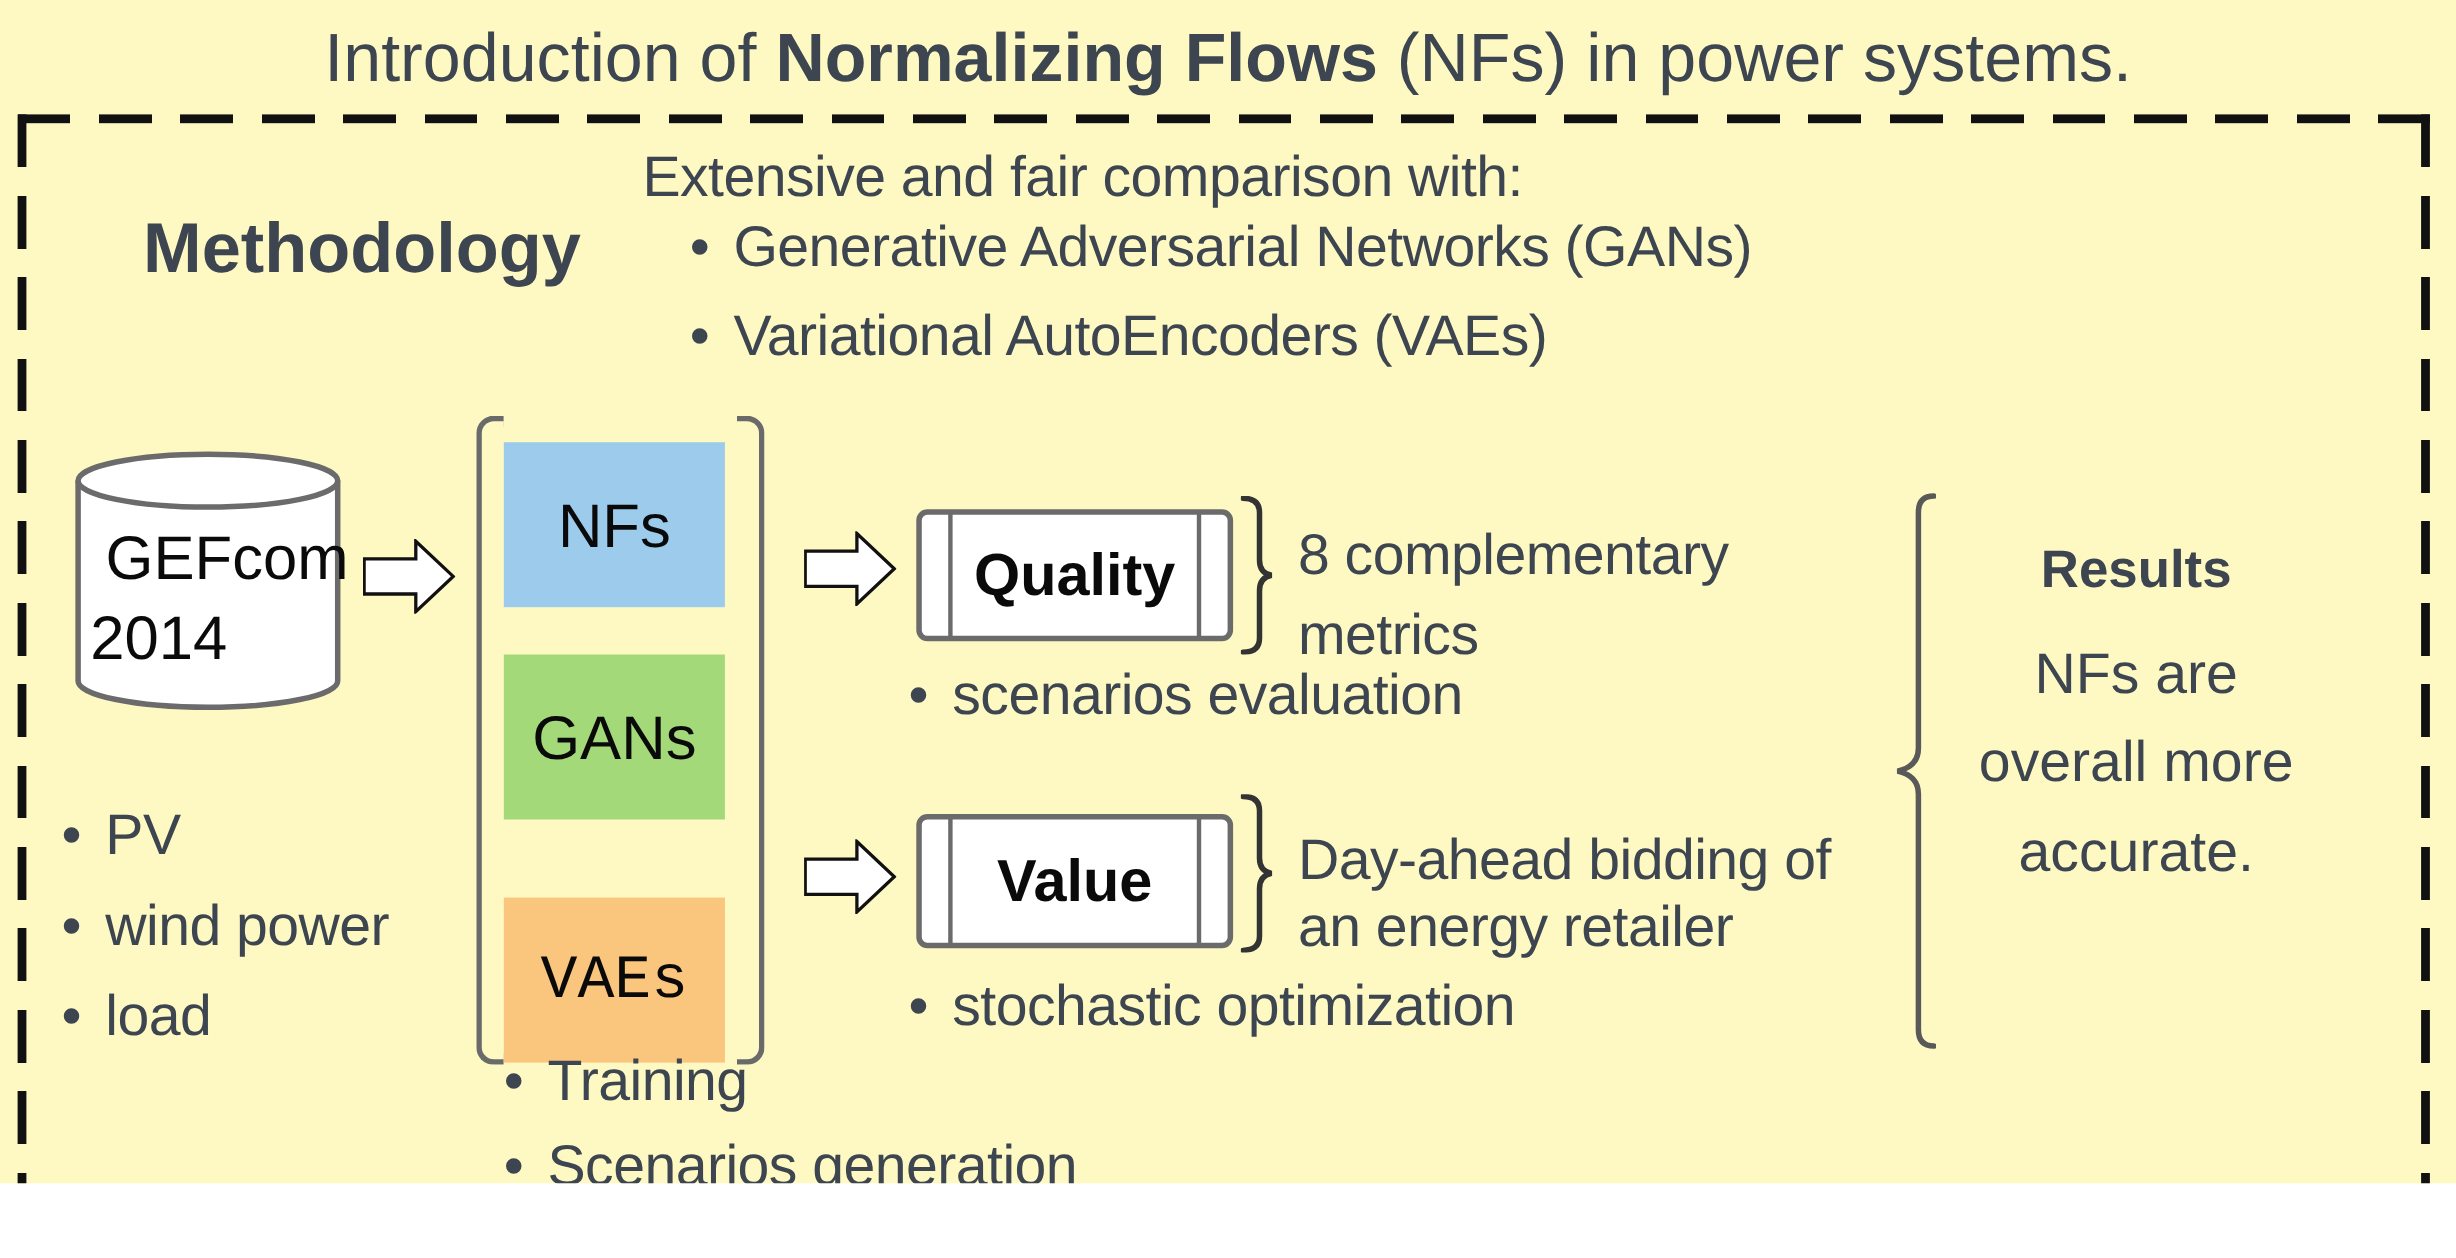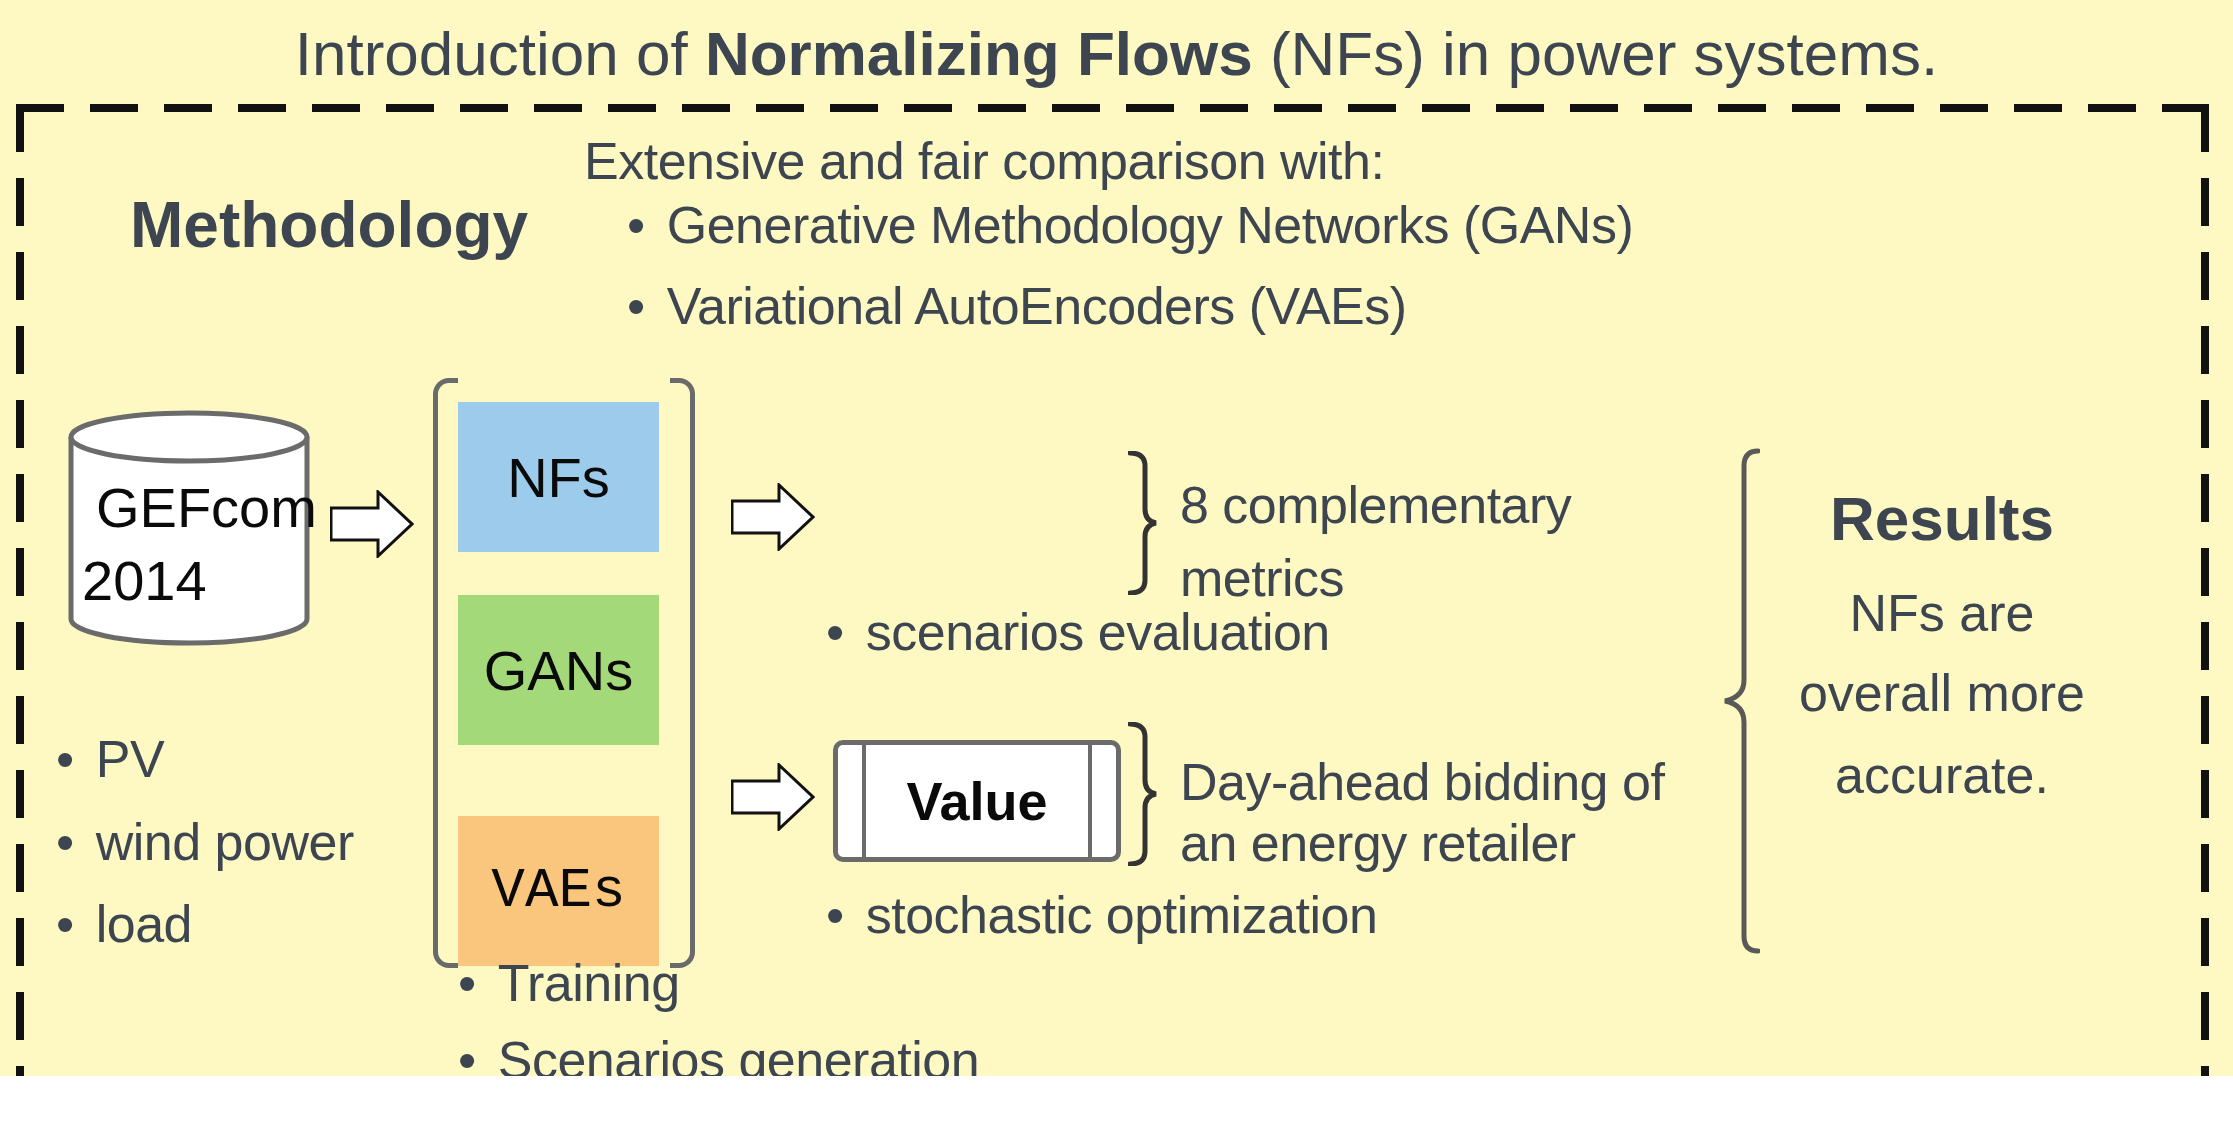--- a/index.html
+++ b/index.html
@@ -49,40 +49,40 @@
     background:#fff;border:5px solid #6b6b6b;border-radius:10px;
     display:flex;align-items:center;justify-content:center;
     font-size:54px;font-weight:700;color:#0a0a0a;
   }
   .proc-box .inner-line{
     position:absolute;top:-1px;bottom:-1px;width:4px;background:#6b6b6b;
   }
   .inner-line.l{left:24px;}
   .inner-line.r{right:24px;}
   .results-block{left:1762px;width:360px;text-align:center;}
-  .results-heading{font-size:62px;font-weight:700;color:#3d4650;}
+  .results-heading{font-size:48px;font-weight:700;color:#3d4650;}
   .results-line{font-size:52px;color:#3d4650;}
   svg{display:block;}
 </style>
 </head>
 <body>
 
 <div id="stage">
 
   <div class="abs title vcenter"><span>Introduction of </span><b>Normalizing Flows</b><span> (NFs) in power systems.</span></div>
 
   <div class="abs dash-h" style="left:16px;top:104px;width:2193px;"></div>
   <div class="abs dash-h" style="left:16px;top:1104px;width:2193px;"></div>
   <div class="abs dash-v" style="left:16px;top:104px;height:1008px;"></div>
   <div class="abs dash-v" style="left:2201px;top:104px;height:1008px;"></div>
 
   <div class="abs h1 vcenter" style="left:130px;top:225px;">Methodology</div>
 
   <div class="abs body-text vcenter" style="left:584px;top:161px;">Extensive and fair comparison with:</div>
-  <div class="abs bullet-line vcenter" style="left:627px;top:225px;"><span class="b">•</span><span>Generative Methodology Networks (GANs)</span></div>
+  <div class="abs bullet-line vcenter" style="left:627px;top:225px;"><span class="b">•</span><span>Generative Adversarial Networks (GANs)</span></div>
   <div class="abs bullet-line vcenter" style="left:627px;top:306px;"><span class="b">•</span><span>Variational AutoEncoders (VAEs)</span></div>
 
   <div class="abs" style="left:66px;top:410px;width:246px;height:238px;">
     <svg width="246" height="238" viewBox="0 0 246 238">
       <path d="M5 27 L5 209 A118 24 0 0 0 241 209 L241 27" fill="#ffffff" stroke="#6b6b6b" stroke-width="5"></path>
       <ellipse cx="123" cy="27" rx="118" ry="24" fill="#ffffff" stroke="#6b6b6b" stroke-width="5"></ellipse>
     </svg>
     <div class="abs cyl-label vcenter" style="left:30px;top:97px;">GEFcom</div>
     <div class="abs cyl-label vcenter" style="left:16px;top:170px;">2014</div>
   </div>
@@ -111,20 +111,25 @@
   <div class="abs bullet-line vcenter" style="left:458px;top:983px;"><span class="b">•</span><span>Training</span></div>
   <div class="abs bullet-line vcenter" style="left:458px;top:1060px;"><span class="b">•</span><span>Scenarios generation</span></div>
 
   <svg class="abs" style="left:731px;top:483px;" width="84" height="68" viewBox="0 0 84 68">
     <polygon points="1,18 48,18 48,2 82,34 48,66 48,50 1,50" fill="#ffffff" stroke="#111" stroke-width="3"></polygon>
   </svg>
   <svg class="abs" style="left:731px;top:763px;" width="84" height="68" viewBox="0 0 84 68">
     <polygon points="1,18 48,18 48,2 82,34 48,66 48,50 1,50" fill="#ffffff" stroke="#111" stroke-width="3"></polygon>
   </svg>
 
+  <div class="abs proc-box" style="top:463px;height:110px;">
+    <span class="inner-line l"></span>
+    <span class="inner-line r"></span>
+    <span>Quality</span>
+  </div>
 
   <svg class="abs" style="left:1128px;top:451px;" width="30" height="144" viewBox="0 0 30 144">
     <path d="M2 2 Q17 2 17 15 L17 58 Q17 70 28 72 Q17 74 17 86 L17 129 Q17 142 2 142" fill="none" stroke="#333" stroke-width="5" stroke-linecap="round"></path>
   </svg>
   <div class="abs body-text vcenter" style="left:1180px;top:505px;">8 complementary</div>
   <div class="abs body-text vcenter" style="left:1180px;top:578px;">metrics</div>
   <div class="abs bullet-line vcenter" style="left:826px;top:632px;"><span class="b">•</span><span>scenarios evaluation</span></div>
 
   <div class="abs proc-box" style="top:740px;height:112px;">
     <span class="inner-line l"></span>

